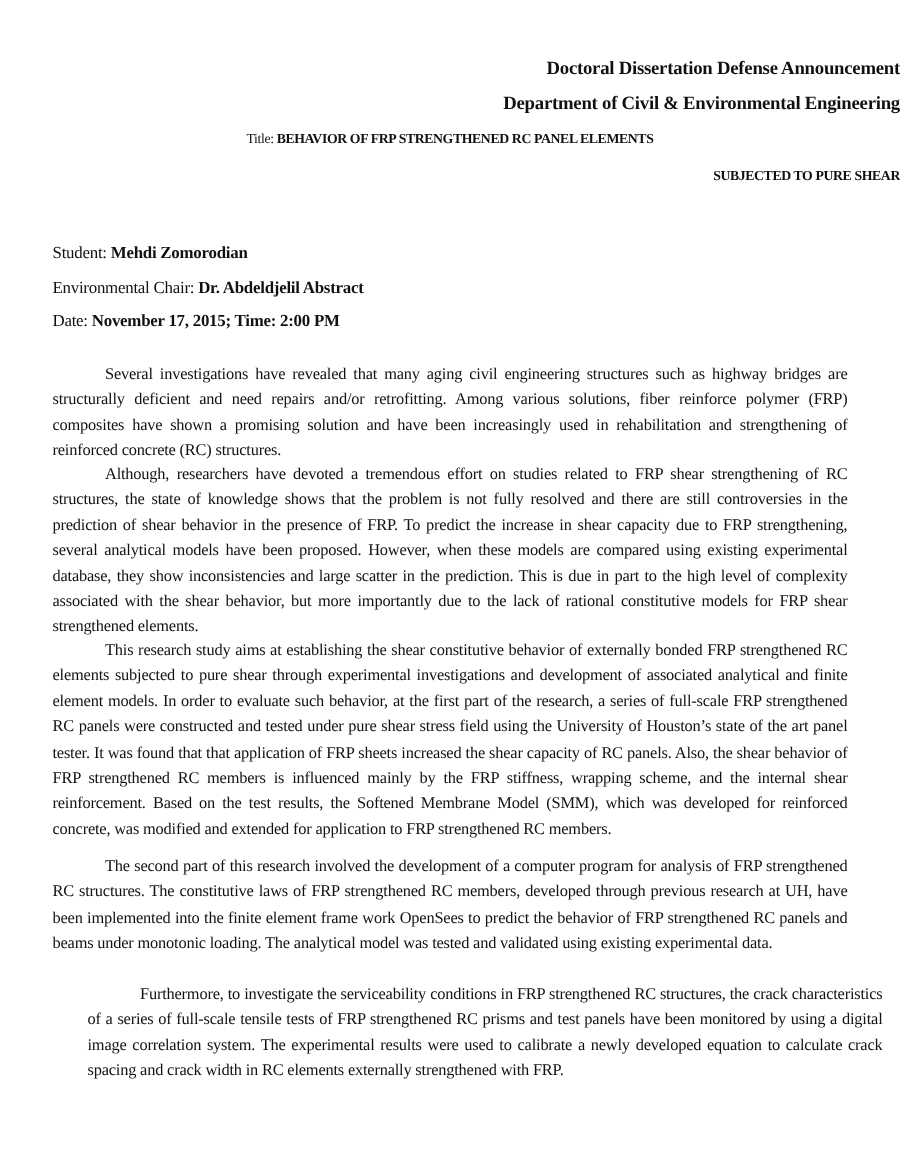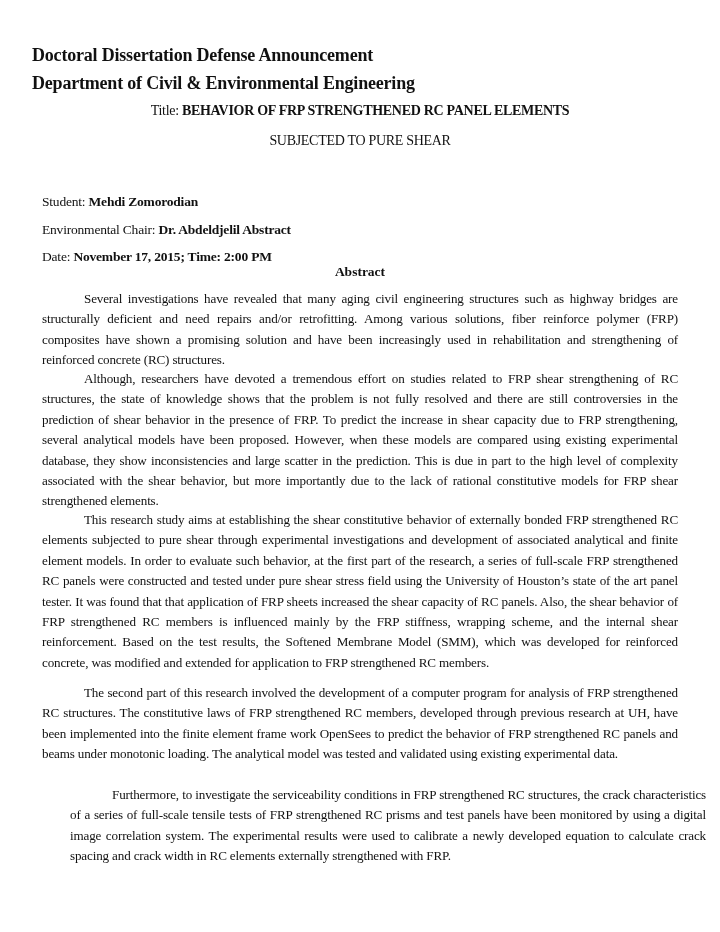--- a/index.html
+++ b/index.html
@@ -15,39 +15,38 @@
     color: #111111;
   }
   .page {
     position: relative;
     width: 720px;
     height: 932px;
     box-sizing: border-box;
     padding: 0 42px 0 42px;
   }
   .header-line {
-    text-align: left;
+    text-align: right;
     font-weight: bold;
-    font-size: 18px;
+    font-size: 15px;
     letter-spacing: -0.2px;
     line-height: 16px;
-    margin-left: 32px;
   }
   #h1 { position: absolute; left: 0; right: 0; top: 47px; }
   #h2 { position: absolute; left: 0; right: 0; top: 75px; }
   .title-line {
     position: absolute;
     left: 0; right: 0;
     text-align: center;
-    font-size: 14px;
+    font-size: 11px;
     line-height: 20px;
     letter-spacing: -0.3px;
   }
   #t1 { top: 101px; }
-  #t2 { top: 131px; font-weight: normal; }
+  #t2 { top: 131px; font-weight: bold; text-align: right; }
   .title-line b { font-weight: bold; }
   .title-prefix { font-weight: normal; }
   .meta {
     position: absolute;
     left: 42px;
     font-size: 13.5px;
     line-height: 16px;
     letter-spacing: -0.2px;
     margin-top: 34px;
   }
@@ -90,21 +89,20 @@
   <div id="h1" class="header-line">Doctoral Dissertation Defense Announcement</div>
   <div id="h2" class="header-line">Department of Civil &amp; Environmental Engineering</div>
 
   <div id="t1" class="title-line"><span class="title-prefix">Title: </span><b>BEHAVIOR OF FRP STRENGTHENED RC PANEL ELEMENTS</b></div>
   <div id="t2" class="title-line">SUBJECTED TO PURE SHEAR</div>
 
   <div id="m1" class="meta"><span>Student: </span><b>Mehdi Zomorodian</b></div>
   <div id="m2" class="meta"><span>Environmental Chair: </span><b>Dr. Abdeldjelil Abstract</b></div>
   <div id="m3" class="meta"><span>Date: </span><b>November 17, 2015; Time: 2:00 PM</b></div>
 
-  <div id="abstract-heading">Abstract</div>
 
   <p id="p1" class="para">Several investigations have revealed that many aging civil engineering structures such as highway bridges are structurally deficient and need repairs and/or retrofitting. Among various solutions, fiber reinforce polymer (FRP) composites have shown a promising solution and have been increasingly used in rehabilitation and strengthening of reinforced concrete (RC) structures.</p>
   <p id="p2" class="para">Although, researchers have devoted a tremendous effort on studies related to FRP shear strengthening of RC structures, the state of knowledge shows that the problem is not fully resolved and there are still controversies in the prediction of shear behavior in the presence of FRP. To predict the increase in shear capacity due to FRP strengthening, several analytical models have been proposed. However, when these models are compared using existing experimental database, they show inconsistencies and large scatter in the prediction. This is due in part to the high level of complexity associated with the shear behavior, but more importantly due to the lack of rational constitutive models for FRP shear strengthened elements.</p>
   <p id="p3" class="para">This research study aims at establishing the shear constitutive behavior of externally bonded FRP strengthened RC elements subjected to pure shear through experimental investigations and development of associated analytical and finite element models. In order to evaluate such behavior, at the first part of the research, a series of full-scale FRP strengthened RC panels were constructed and tested under pure shear stress field using the University of Houston’s state of the art panel tester. It was found that that application of FRP sheets increased the shear capacity of RC panels. Also, the shear behavior of FRP strengthened RC members is influenced mainly by the FRP stiffness, wrapping scheme, and the internal shear reinforcement. Based on the test results, the Softened Membrane Model (SMM), which was developed for reinforced concrete, was modified and extended for application to FRP strengthened RC members.</p>
   <p id="p4" class="para">The second part of this research involved the development of a computer program for analysis of FRP strengthened RC structures. The constitutive laws of FRP strengthened RC members, developed through previous research at UH, have been implemented into the finite element frame work OpenSees to predict the behavior of FRP strengthened RC panels and beams under monotonic loading.  The analytical model was tested and validated using existing experimental data.</p>
   <p id="p5" class="para">Furthermore, to investigate the serviceability conditions in FRP strengthened RC structures, the crack characteristics of a series of full-scale tensile tests of FRP strengthened RC prisms and test panels have been monitored by using a digital image correlation system. The experimental results were used to calibrate a newly developed equation to calculate crack spacing and crack width in RC elements externally strengthened with FRP.</p>
 
 </div>
 
 </body></html>

